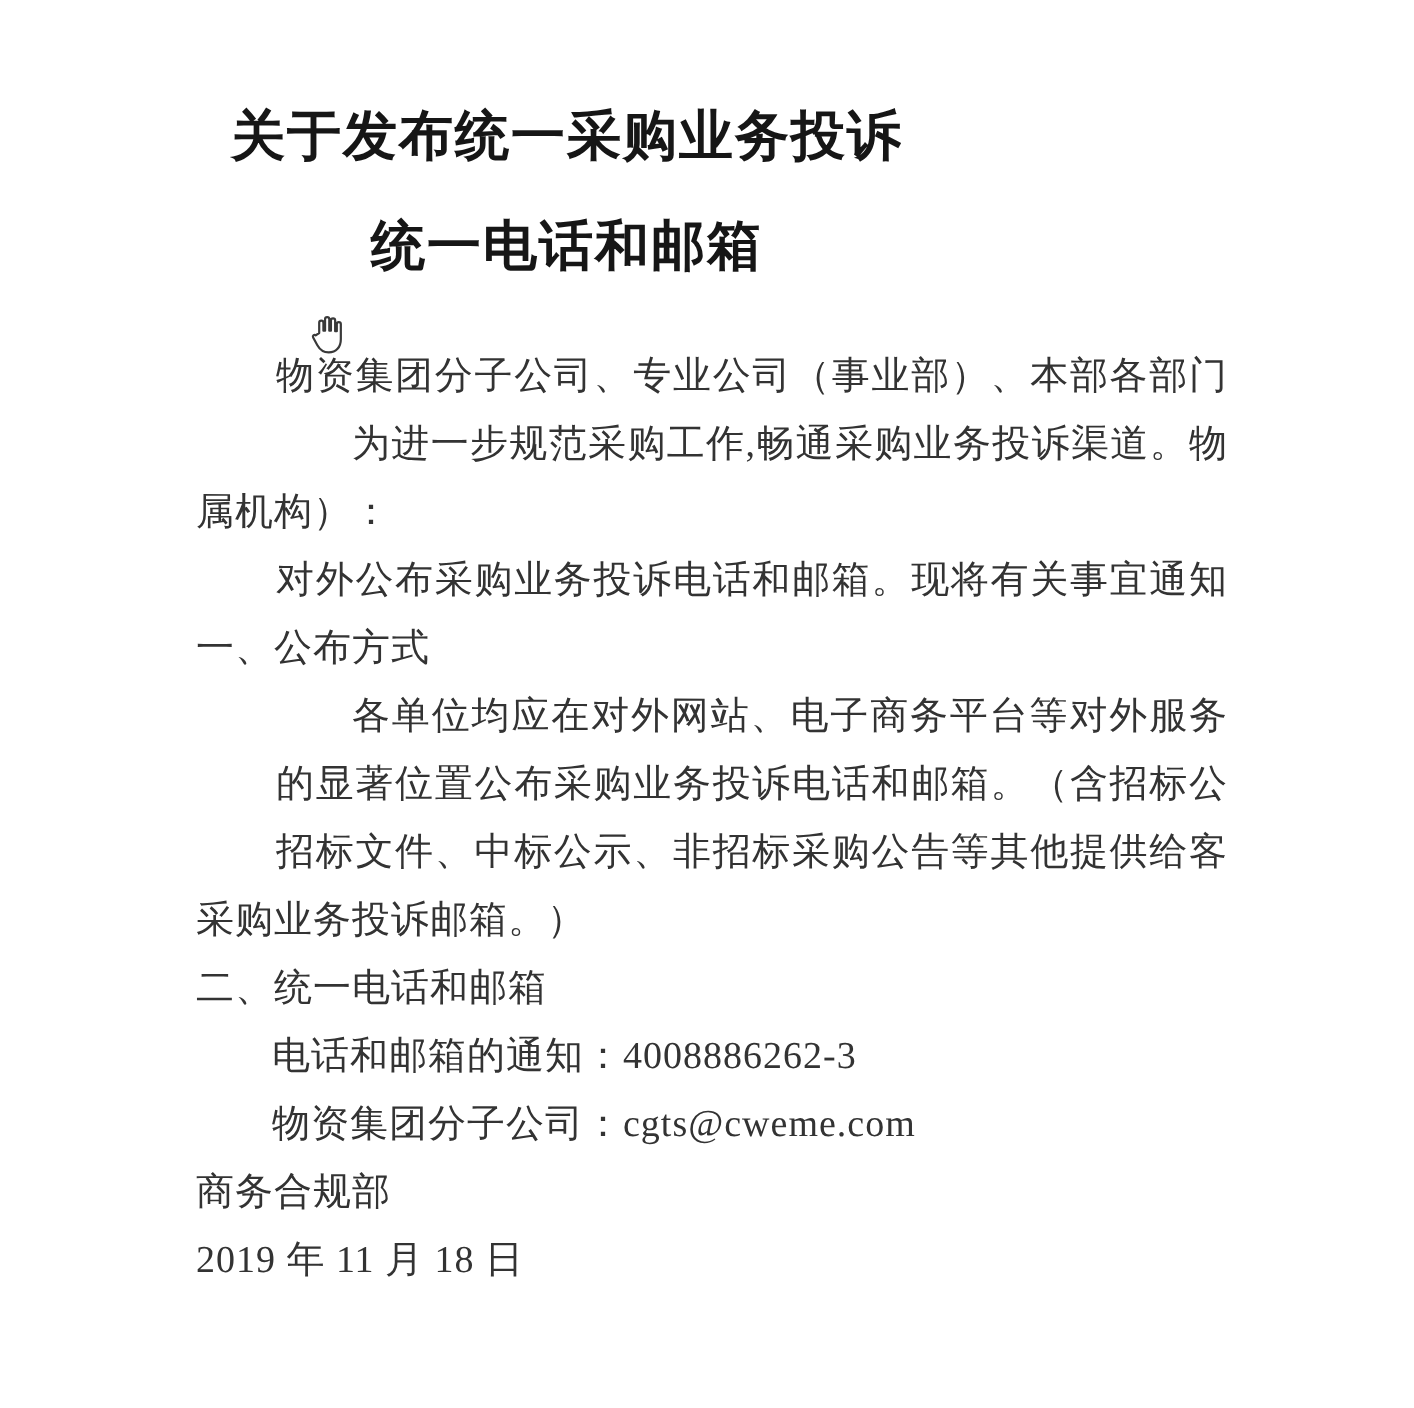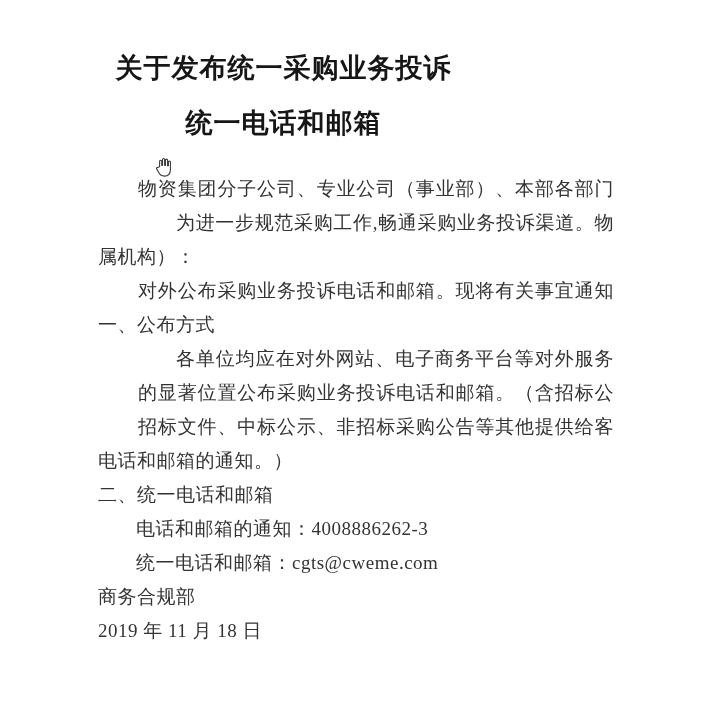--- a/index.html
+++ b/index.html
@@ -64,25 +64,25 @@
     <div class="line fill">物资集团分子公司、专业公司（事业部）、本部各部门（直</div>
     <div class="line fill indent">为进一步规范采购工作,畅通采购业务投诉渠道。物资</div>
 
     <div class="line">属机构）：</div>
     <div class="line fill">对外公布采购业务投诉电话和邮箱。现将有关事宜通知如下：</div>
 
     <div class="line">一、公布方式</div>
     <div class="line fill indent">各单位均应在对外网站、电子商务平台等对外服务窗口</div>
     <div class="line fill">的显著位置公布采购业务投诉电话和邮箱。（含招标公告、</div>
     <div class="line fill">招标文件、中标公示、非招标采购公告等其他提供给客户和</div>
-    <div class="line">电话和邮箱的通知。）</div>
+    <div class="line">采购业务投诉邮箱。）</div>
 
     <div class="line">二、统一电话和邮箱</div>
 
     <div class="line indent"><span>电话和邮箱的通知：</span><span>4008886262-3</span></div>
 
-    <div class="line indent"><span>统一电话和邮箱：</span><span>cgts@cweme.com</span></div>
+    <div class="line indent"><span>物资集团分子公司：</span><span>cgts@cweme.com</span></div>
 
     <div class="line right">商务合规部</div>
     <div class="line right">2019 年 11 月 18 日</div>
   </div>
 
 </div>
 
 </body></html>

